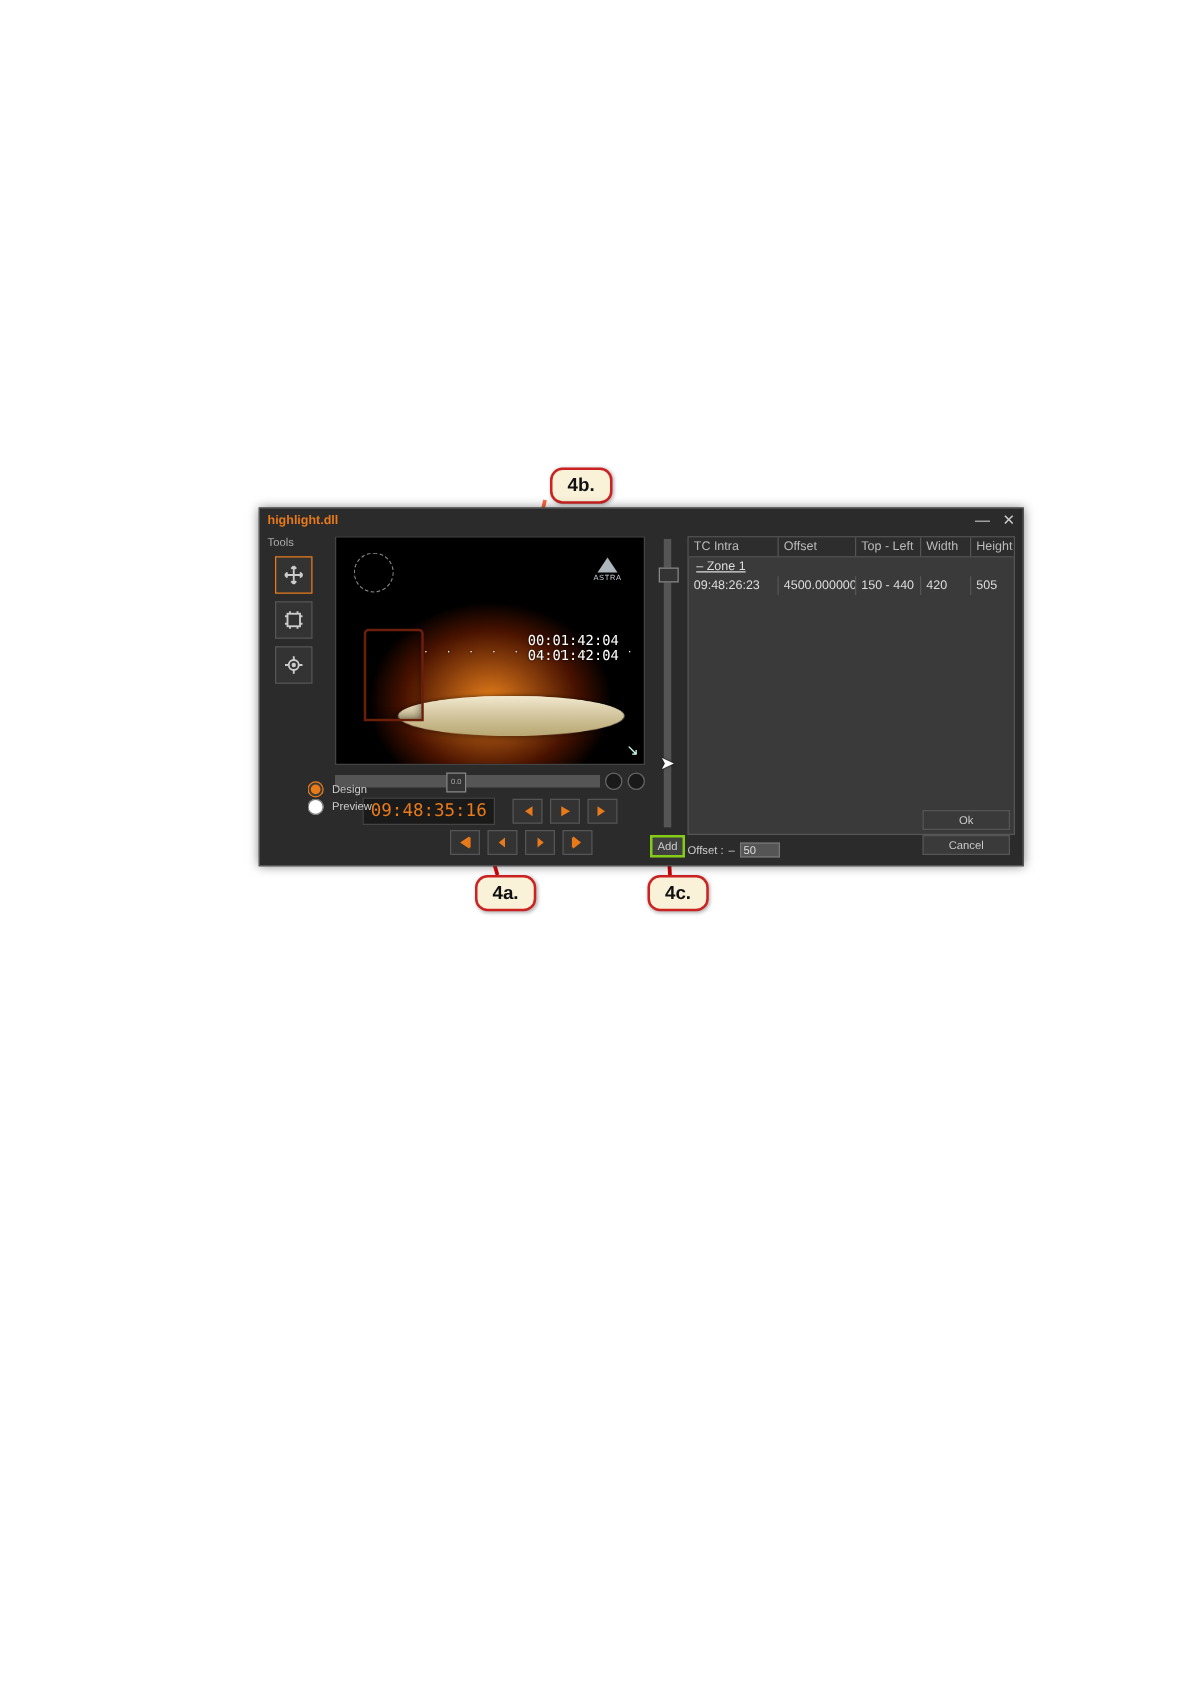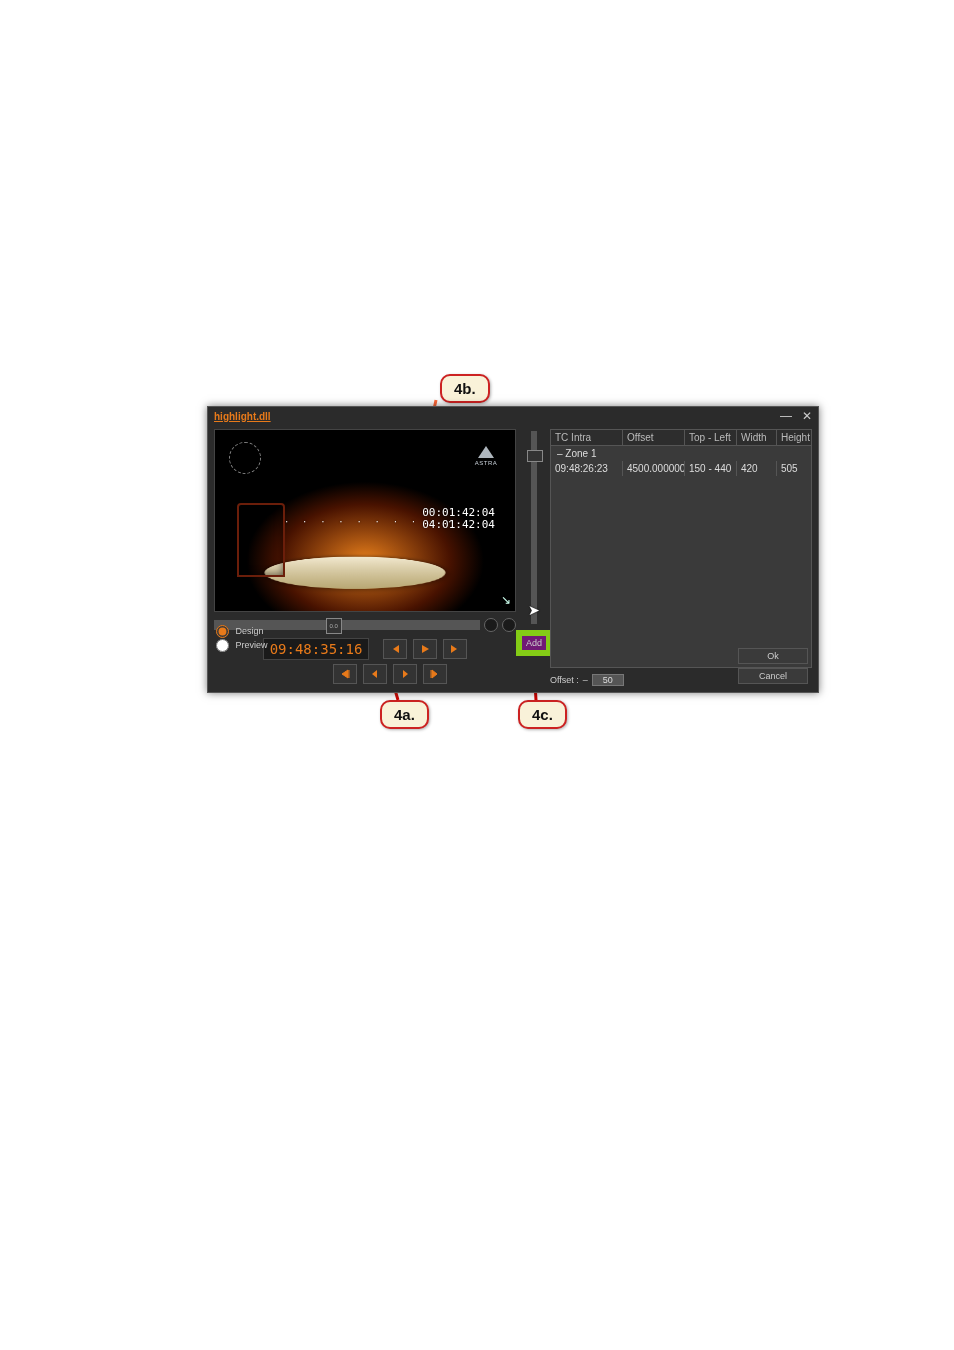--- a/index.html
+++ b/index.html
@@ -57,21 +57,20 @@
     display: flex;
     justify-content: space-between;
     align-items: center;
     padding: 2px 6px;
     height: 14px;
   }
   #titlebar .title {
     color: #e87a1a;
     font-weight: bold;
     font-size: 10px;
-    text-decoration: underline;
   }
   #titlebar .winbtns {
     display: flex;
     gap: 10px;
     color: #ccc;
     font-size: 12px;
   }
 
   
   #body {
@@ -210,20 +209,21 @@
     position: absolute;
     left: 8px;
     bottom: 40px;
     font-size: 9px;
     color: #ccc;
   }
   #radios label {
     display: block;
     line-height: 14px;
     cursor: pointer;
+    margin-left: 30px;
   }
   #radios input {
     margin: 0 4px 0 0;
     vertical-align: middle;
     accent-color: #e87a1a;
   }
 
   #scrubber-row {
     display: flex;
     align-items: center;
@@ -311,24 +311,23 @@
     position: absolute;
     left: -4px;
     top: 10%;
     width: 14px; height: 10px;
     background: #333;
     border: 1px solid #888;
   }
   #add-btn {
     font-size: 9px;
     color: #ccc;
-    border: 6px solid #84cc16;
-    background: #701a75;
+    border: 2px solid #84cc16;
+    background: #404040;
     padding: 2px 4px;
-    margin-bottom: 30px;
   }
 
   
   #right-col {
     width: 272px;
     display: flex;
     flex-direction: column;
     padding: 4px 6px 6px 4px;
     box-sizing: border-box;
   }
@@ -354,20 +353,21 @@
   }
   .c-tc     { width: 72px; }
   .c-offset { width: 62px; }
   .c-tl     { width: 52px; }
   .c-w      { width: 40px; }
   .c-h      { flex: 1; border-right: none !important; }
 
   .zone-row {
     padding: 2px 6px;
     color: #ddd;
+    text-decoration: underline;
   }
   .grow {
     display: flex;
     color: #ddd;
   }
   .grow > div { }
   .grow .c-tc { text-align: left; padding-left: 4px; }
 
   #offset-row {
     margin-top: 6px;
@@ -377,21 +377,20 @@
     align-items: center;
     gap: 4px;
   }
   #offset-row input {
     width: 26px;
     background: #555;
     border: 1px solid #777;
     color: #ddd;
     font-size: 9px;
     padding: 0 2px;
-    text-align: center;
   }
 
   #dlg-buttons {
     position: absolute;
     right: 10px;
     bottom: 8px;
     display: flex;
     flex-direction: column;
     gap: 4px;
   }
@@ -439,20 +438,42 @@
   <div id="titlebar">
     <span class="title">highlight.dll</span>
     <span class="winbtns">
       <span>—</span>
       <span>✕</span>
     </span>
   </div>
 
   <div id="body">
 
+    <div id="tools-col">
+      <span class="grouplabel">Tools</span>
+
+      <div class="tool-btn selected">
+        <svg viewBox="0 0 16 16">
+          <path d="M8 1v14M1 8h14M8 1l-2 2M8 1l2 2M8 15l-2-2M8 15l2-2M1 8l2-2M1 8l2 2M15 8l-2-2M15 8l-2 2"></path>
+        </svg>
+      </div>
+      <div class="tool-btn">
+        <svg viewBox="0 0 16 16">
+          <rect x="3" y="3" width="10" height="10"></rect>
+          <path d="M1 5h2M13 5h2M1 11h2M13 11h2M5 1v2M5 13v2M11 1v2M11 13v2"></path>
+        </svg>
+      </div>
+      <div class="tool-btn">
+        <svg viewBox="0 0 16 16">
+          <circle cx="8" cy="8" r="4"></circle>
+          <circle cx="8" cy="8" r="1" fill="#ccc"></circle>
+          <path d="M8 1v3M8 12v3M1 8h3M12 8h3"></path>
+        </svg>
+      </div>
+    </div>
 
     <div id="center-col">
       <div id="preview">
         <div class="glow"></div>
         <div class="cloth"></div>
         <div class="chair1"></div>
         <div class="stamp"></div>
         <div class="astra">
           <div class="tri"></div>
           <div class="lbl">ASTRA</div>

